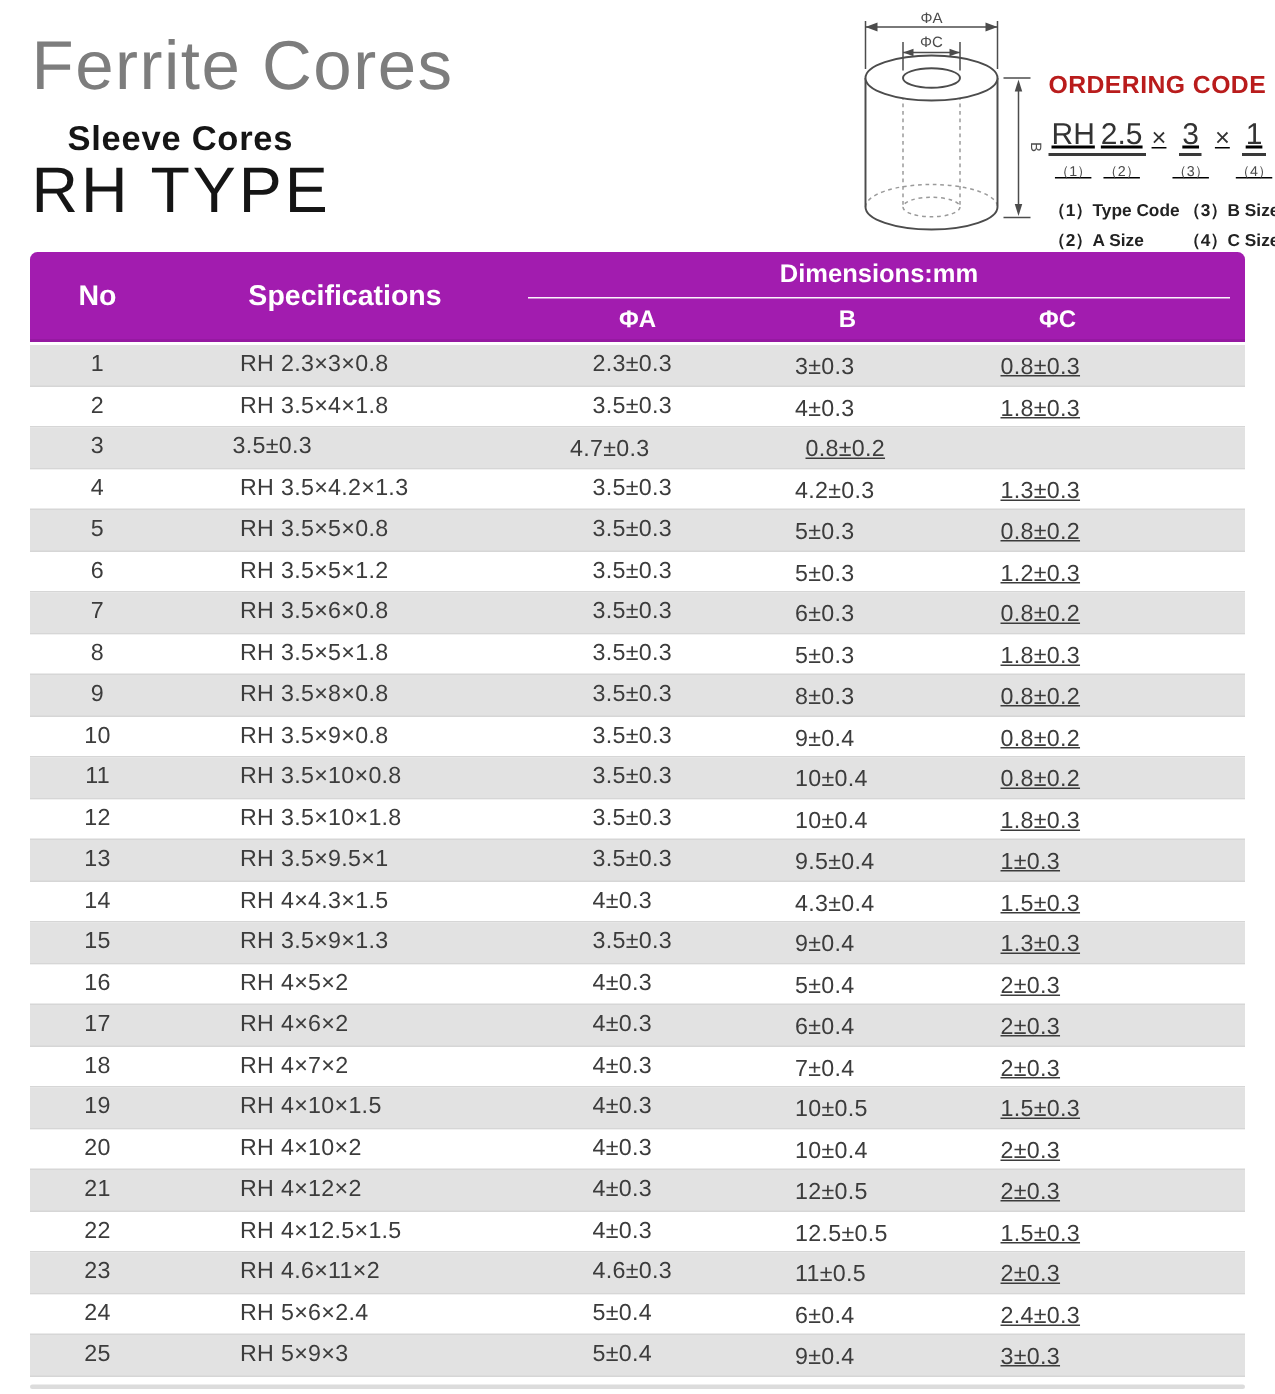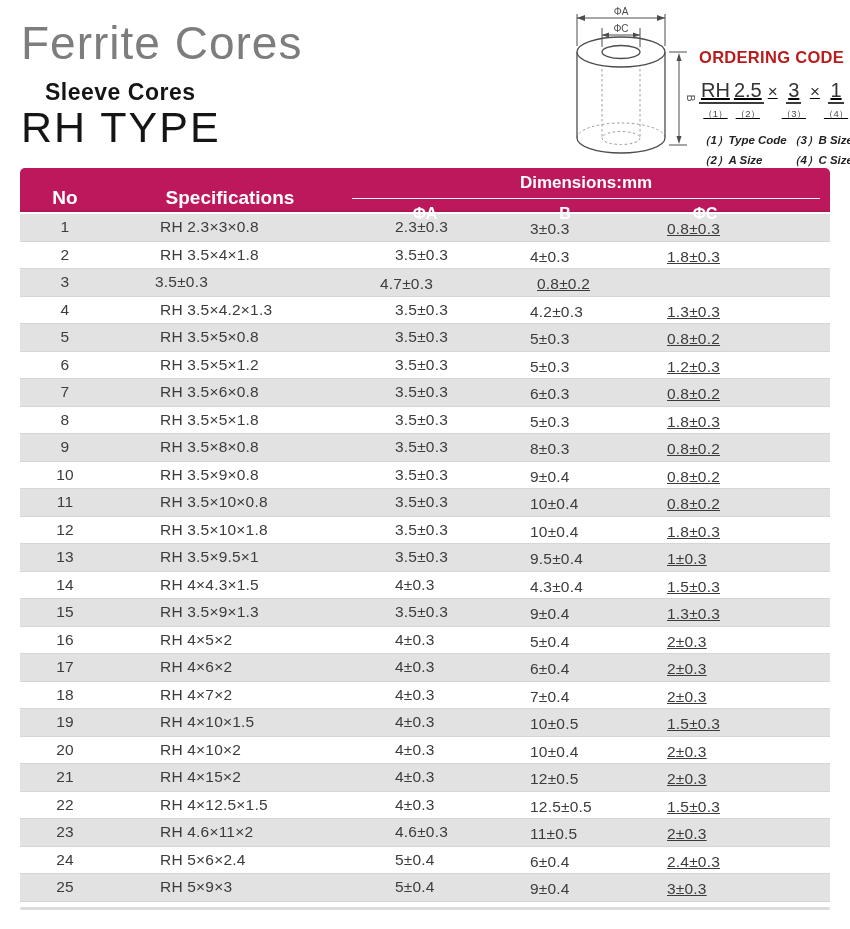--- a/index.html
+++ b/index.html
@@ -23,25 +23,25 @@
   
   .ordering{position:absolute;left:699px;top:48px;width:150px;}
   .oc-title{font-size:16.5px;font-weight:bold;color:#b91c1c;letter-spacing:.3px;}
   .oc-code{display:flex;align-items:flex-start;margin-top:13px;text-decoration:underline;}
   .oc-part{display:flex;flex-direction:column;align-items:center;}
   .oc-part .tok{font-size:20px;color:#333;border-bottom:2px solid #3a3a3a;
                 padding:0 2px 1px 2px;line-height:1.05;}
   .oc-part .num{font-size:9.5px;color:#4a4a4a;margin-top:4px;}
   .oc-sep{font-size:17px;color:#333;margin:2px 4px 0 4px;line-height:1.2;}
   .oc-legend{margin-top:12px;display:grid;grid-template-columns:90px 60px;
-             row-gap:5px;font-size:11.5px;font-weight:bold;color:#222;white-space:nowrap;font-style:italic;}
+             row-gap:5px;font-size:11.5px;font-weight:bold;color:#222;white-space:nowrap;}
 
   
   .tbl{position:absolute;left:20px;top:168px;width:810px;}
-  .thead{background:#be185d;color:#fff;height:44px;border-radius:5px 5px 0 0;
+  .thead{background:#a21caf;color:#fff;height:60px;border-radius:5px 5px 0 0;
          display:grid;grid-template-columns:90px 240px 1fr;
          box-shadow:inset 0 -2px 0 rgba(0,0,0,.08);}
   .th-no,.th-spec{display:flex;align-items:center;justify-content:center;
                   font-size:19px;font-weight:bold;}
   .th-dims{display:flex;flex-direction:column;}
   .dims-title{height:30px;display:flex;align-items:center;justify-content:center;
               font-size:17px;font-weight:bold;
               border-bottom:1px solid rgba(255,255,255,.95);margin:0 10px 0 2px;}
   .dims-sub{height:29px;display:grid;grid-template-columns:150px 130px 200px;}
   .dims-sub .th{display:flex;align-items:center;justify-content:center;
@@ -294,21 +294,21 @@
   </div>
         <div class="trow">
     <div class="cell c-no">20</div>
     <div class="cell c-spec">RH 4×10×2</div>
     <div class="cell c-a">4±0.3</div>
     <div class="cell c-b">10±0.4</div>
     <div class="cell c-c">2±0.3</div>
   </div>
         <div class="trow shade">
     <div class="cell c-no">21</div>
-    <div class="cell c-spec">RH 4×15×2</div>
+    <div class="cell c-spec">RH 4×12×2</div>
     <div class="cell c-a">4±0.3</div>
     <div class="cell c-b">12±0.5</div>
     <div class="cell c-c">2±0.3</div>
   </div>
         <div class="trow">
     <div class="cell c-no">22</div>
     <div class="cell c-spec">RH 4×12.5×1.5</div>
     <div class="cell c-a">4±0.3</div>
     <div class="cell c-b">12.5±0.5</div>
     <div class="cell c-c">1.5±0.3</div>

